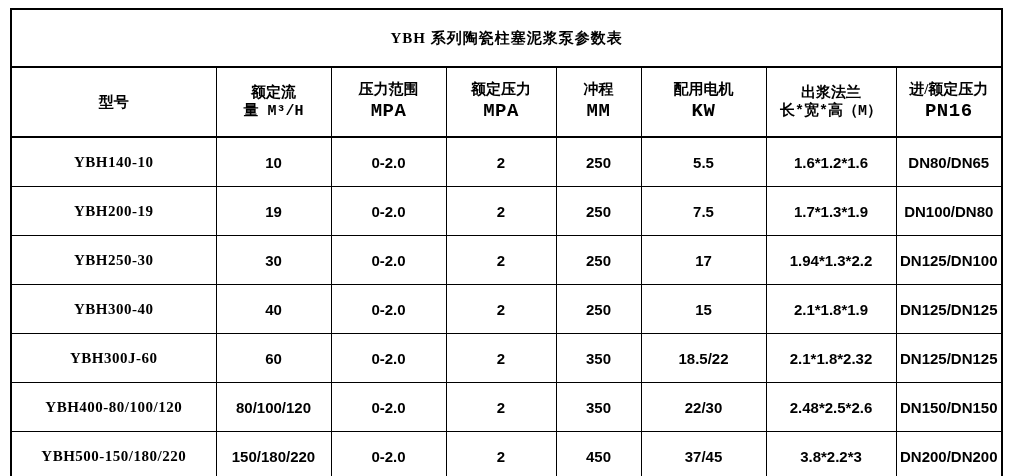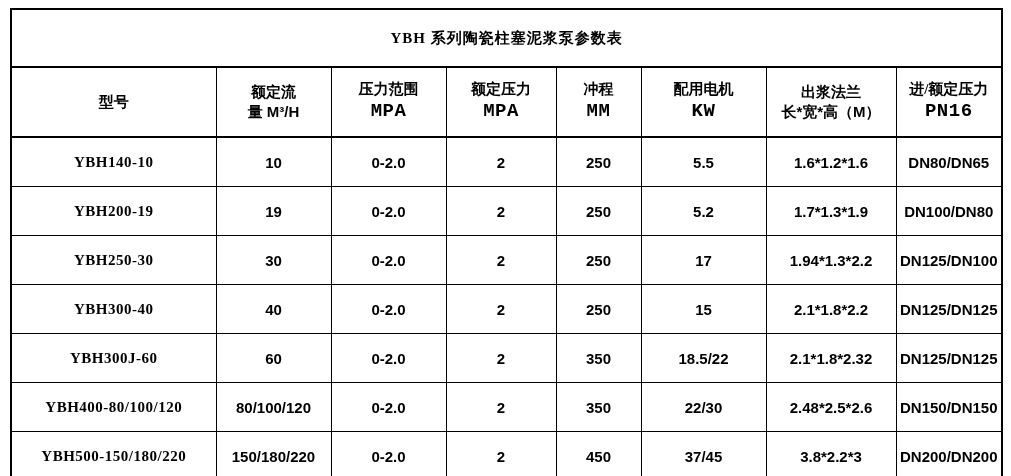--- a/index.html
+++ b/index.html
@@ -43,21 +43,21 @@
     border-bottom: 2px solid #000 !important;
   }
   thead tr.head-row th {
     height: 64px;
     line-height: 1.35;
     font-size: 15px;
     border-bottom: 2px solid #000 !important;
   }
   .hdr-l1 { display: block; }
   .hdr-l2 { display: block; font-family: "Liberation Mono", monospace; font-size: 19px; letter-spacing: 0.5px;}
-  .hdr-l2.cjk { font-family: Liberation Sans, sans-serif; font-size: 15px; letter-spacing: 0;}
+  .hdr-l2.cjk { font-family: Liberation Mono, monospace; font-size: 15px; letter-spacing: 0;}
   tbody td { height: 44px; font-size: 15px; }
   tbody td.model { letter-spacing: 0.5px; }
   tbody td.num { font-family: Liberation Sans, sans-serif; }
   
   col.c0 { width: 205px; }
   col.c1 { width: 115px; }
   col.c2 { width: 115px; }
   col.c3 { width: 110px; }
   col.c4 { width: 85px; }
   col.c5 { width: 125px; }
@@ -127,42 +127,42 @@
         <td class="num">5.5</td>
         <td class="num">1.6*1.2*1.6</td>
         <td class="num">DN80/DN65</td>
       </tr>
       <tr>
         <td class="model">YBH200-19</td>
         <td class="num">19</td>
         <td class="num">0-2.0</td>
         <td class="num">2</td>
         <td class="num">250</td>
-        <td class="num">5.2</td>
+        <td class="num">7.5</td>
         <td class="num">1.7*1.3*1.9</td>
         <td class="num">DN100/DN80</td>
       </tr>
       <tr>
         <td class="model">YBH250-30</td>
         <td class="num">30</td>
         <td class="num">0-2.0</td>
         <td class="num">2</td>
         <td class="num">250</td>
         <td class="num">17</td>
         <td class="num">1.94*1.3*2.2</td>
         <td class="num">DN125/DN100</td>
       </tr>
       <tr>
         <td class="model">YBH300-40</td>
         <td class="num">40</td>
         <td class="num">0-2.0</td>
         <td class="num">2</td>
         <td class="num">250</td>
         <td class="num">15</td>
-        <td class="num">2.1*1.8*2.2</td>
+        <td class="num">2.1*1.8*1.9</td>
         <td class="num">DN125/DN125</td>
       </tr>
       <tr>
         <td class="model">YBH300J-60</td>
         <td class="num">60</td>
         <td class="num">0-2.0</td>
         <td class="num">2</td>
         <td class="num">350</td>
         <td class="num">18.5/22</td>
         <td class="num">2.1*1.8*2.32</td>

